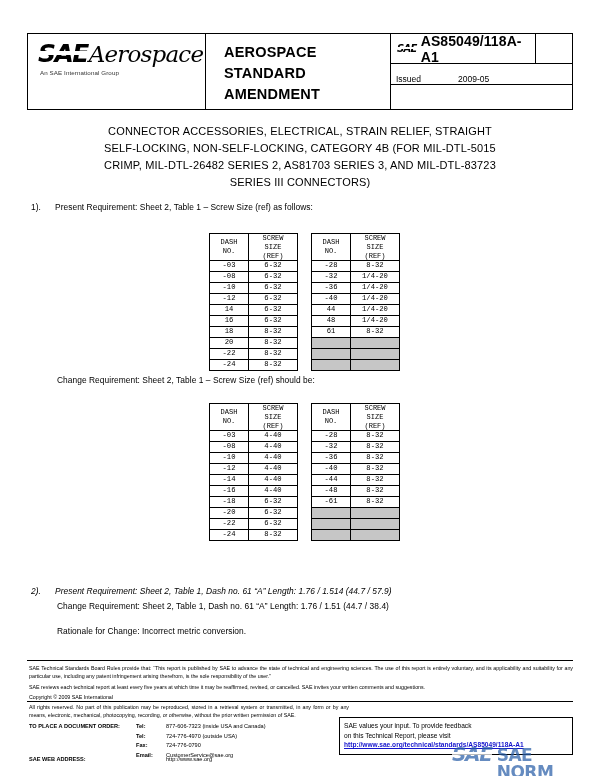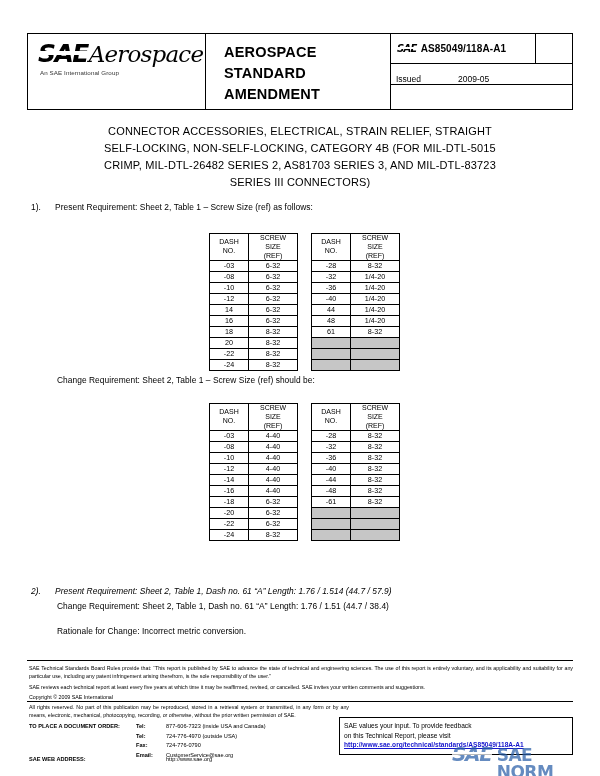--- a/index.html
+++ b/index.html
@@ -121,21 +121,21 @@
   .mini-sae::after {
     content: "";
     position: absolute;
     left: 0; right: 0;
     top: 4px;
     height: 1.6px;
     background: #fff;
   }
   .hdr-docnum-text {
     font-weight: bold;
-    font-size: 10px;
+    font-size: 14px;
     letter-spacing: 0.1px;
   }
   .hdr-blank { width: 36px; }
   .hdr-issuedrow {
     height: 21px;
     border-bottom: 1.4px solid #000;
     display: flex;
     align-items: flex-end;
     font-size: 8.5px;
     box-sizing: border-box;
@@ -170,20 +170,21 @@
   .item-2-change { left: 57px; top: 601px; }
   .item-2-rationale { left: 57px; top: 626px; }
 
   .bnum { display: inline-block; width: 24px; }
 
   
   .tbl-wrap {
     position: absolute;
     display: flex;
     align-items: flex-start;
+    font-family: Liberation Mono, monospace;
   }
   .tbl-1 { left: 209px; top: 233px; }
   .tbl-2 { left: 209px; top: 403px; }
 
   table.sz {
     border-collapse: collapse;
     font-size: 7.2px;
     table-layout: fixed;
   }
   table.sz td, table.sz th {

